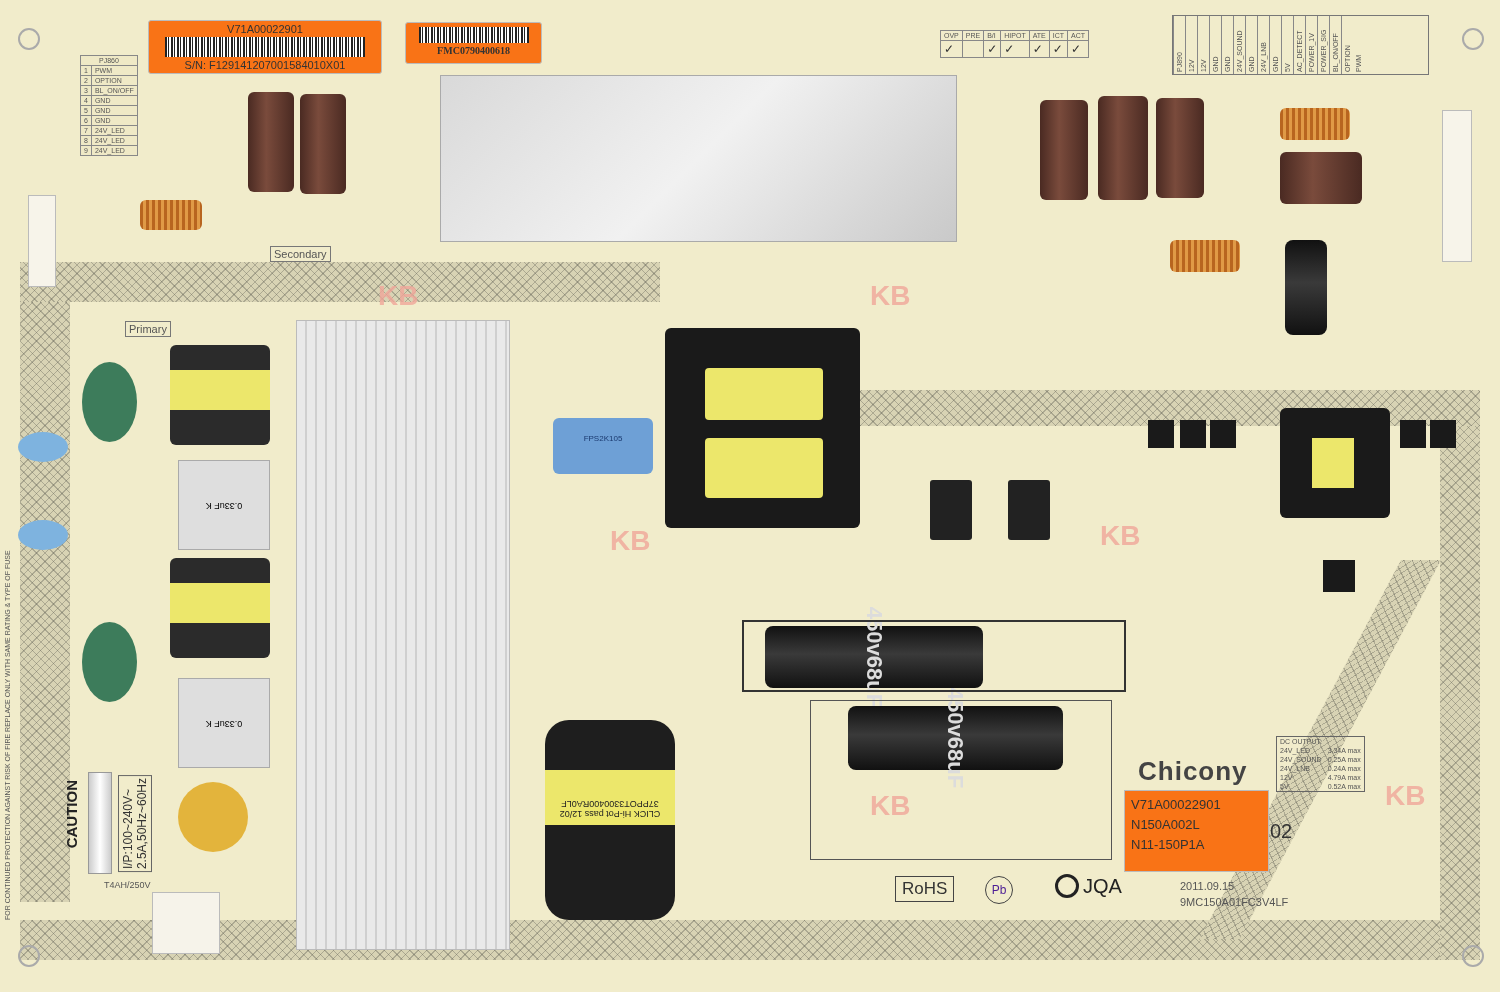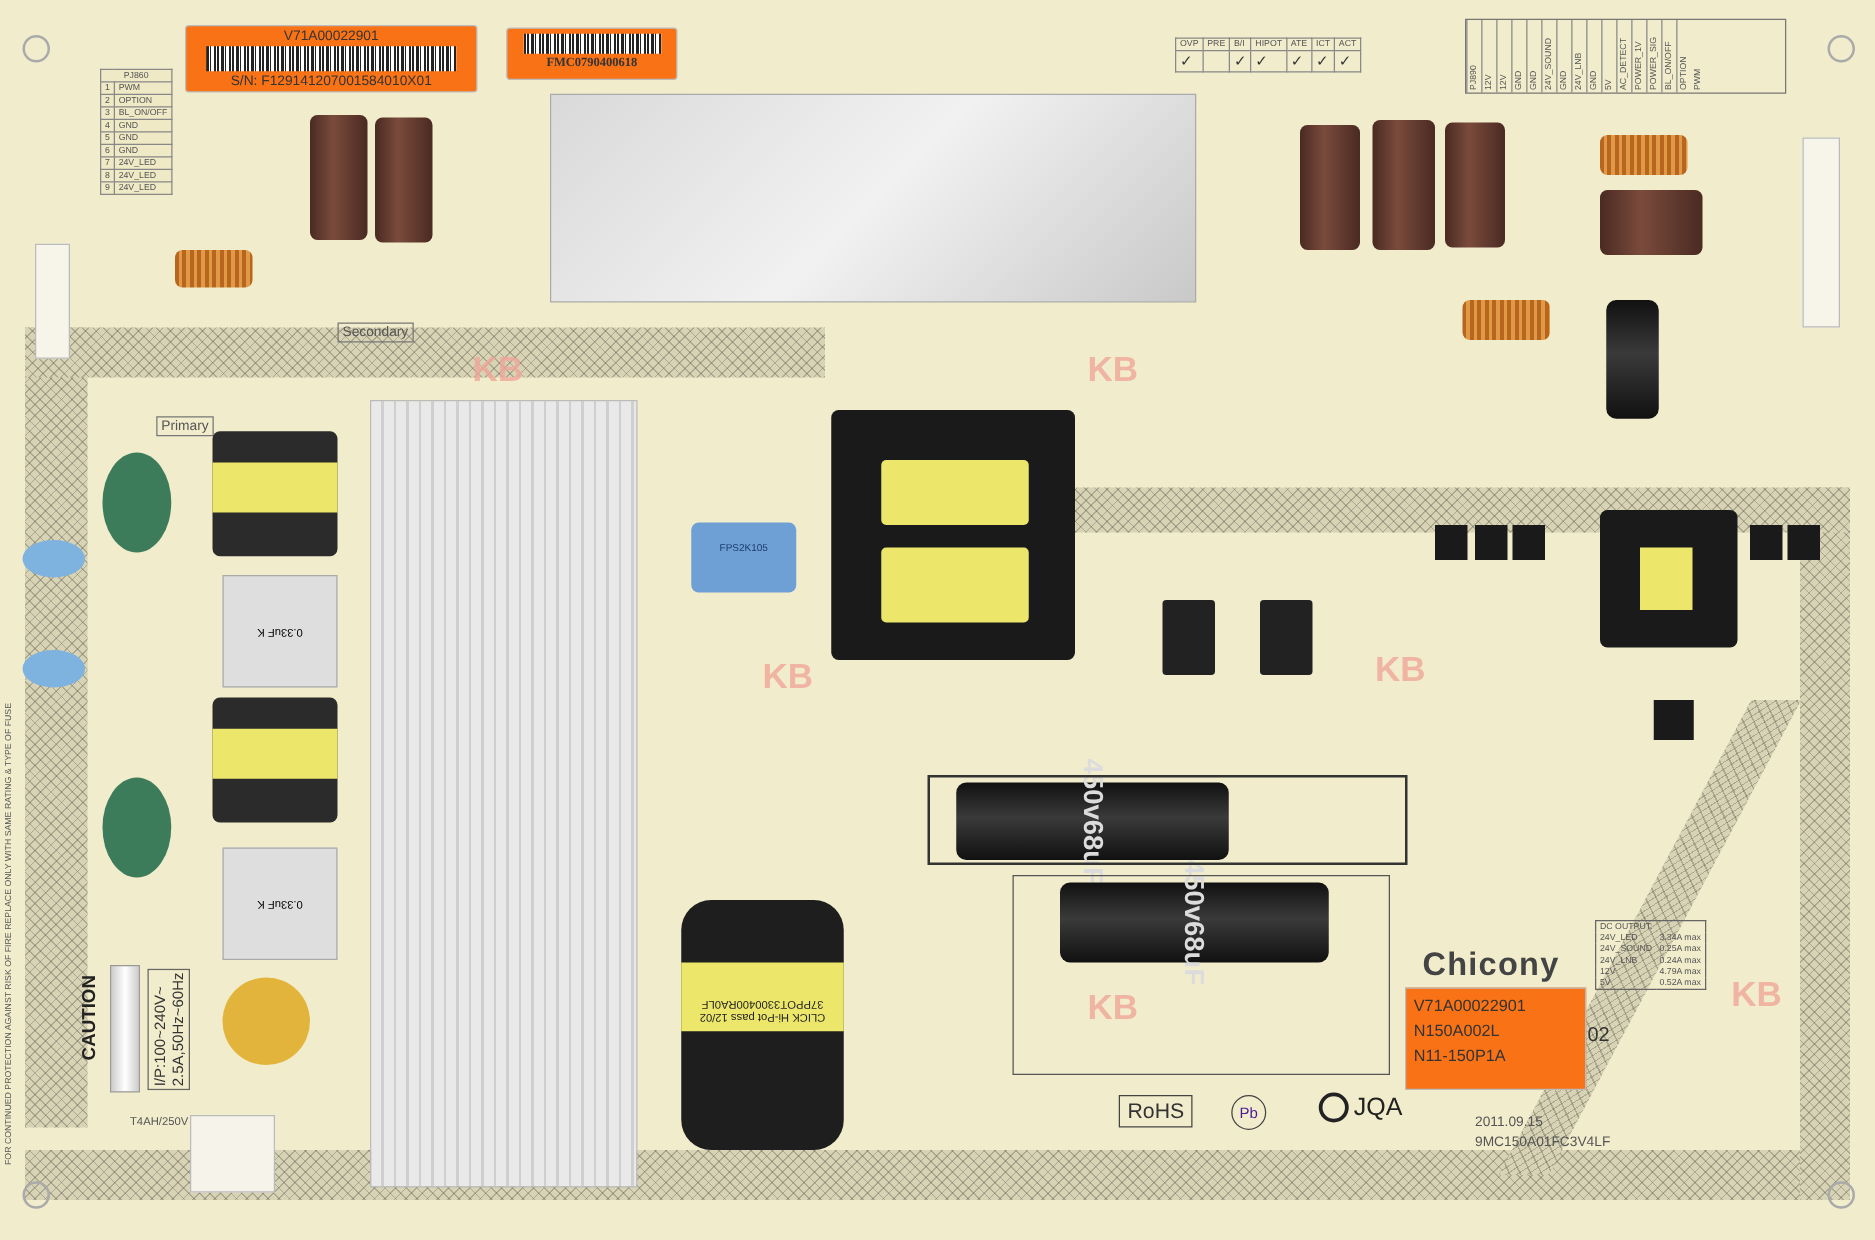--- a/index.html
+++ b/index.html
@@ -11,21 +11,21 @@
     .hatch { background-color: #d8d3b4; background-image: repeating-linear-gradient(45deg, rgba(90,90,80,0.35) 0 1px, transparent 1px 6px), repeating-linear-gradient(-45deg, rgba(90,90,80,0.35) 0 1px, transparent 1px 6px); }
     .cap-brown { background: linear-gradient(90deg, #4a2a22, #7a4b3c 40%, #4a2a22); border-radius: 6px; }
     .cap-black { background: linear-gradient(180deg, #111, #3a3a3a 45%, #111); border-radius: 8px; color: #dcdcdc; font-size: 22px; font-weight: bold; display: flex; align-items: center; justify-content: center; }
     .heatsink { background: repeating-linear-gradient(90deg, #e9e9e9 0 8px, #cfcfcf 8px 10px); border: 1px solid #bbb; }
     .shield { background: linear-gradient(135deg, #d9d9d9, #f1f1f1 50%, #c9c9c9); border: 1px solid #aaa; }
     .xfmr { background: #1a1a1a; border-radius: 6px; }
     .yellow-tape { background: #ece76b; }
     .coil { background: repeating-linear-gradient(90deg, #b8651f 0 3px, #e09a46 3px 6px); border-radius: 6px; }
     .table { border: 1px solid #777; font-size: 7px; color: #555; }
     .table td { border: 1px solid #888; padding: 1px 3px; }
-    .silk { color: #555; font-size: 9px; margin-top: 12px; }
+    .silk { color: #555; font-size: 9px; }
     .kb { color: #f0a79a; font-size: 28px; font-weight: bold; opacity: .8; }
     .vtext { writing-mode: vertical-rl; transform: rotate(180deg); }
   </style>
 </head>
 <body>
 
 <div class="board">
 
   <div class="abs hatch" style="left:20px;top:262px;width:50px;height:640px;"></div>
   <div class="abs hatch" style="left:20px;top:262px;width:640px;height:40px;"></div>
@@ -163,21 +163,21 @@
 
   <div class="abs xfmr" style="left:665px;top:328px;width:195px;height:200px;">
     <div class="yellow-tape" style="position:absolute;left:40px;top:40px;width:118px;height:52px;border-radius:4px;"></div>
     <div class="yellow-tape" style="position:absolute;left:40px;top:110px;width:118px;height:60px;border-radius:4px;"></div>
   </div>
 
   <div class="abs xfmr" style="left:1280px;top:408px;width:110px;height:110px;">
     <div class="yellow-tape" style="position:absolute;left:32px;top:30px;width:42px;height:50px;"></div>
   </div>
 
-  <div class="abs" style="left:553px;top:418px;width:84px;height:56px;background:#6ea0d6;border-radius:6px;">
+  <div class="abs" style="left:553px;top:418px;width:100px;height:56px;background:#6ea0d6;border-radius:6px;">
     <div style="font-size:8px;color:#1b3a70;text-align:center;margin-top:16px;">FPS2K105</div>
   </div>
 
   <div class="abs" style="left:170px;top:345px;width:100px;height:100px;background:#2b2b2b;border-radius:6px;">
     <div class="yellow-tape" style="margin:25px 0;height:40px;"></div>
   </div>
   <div class="abs" style="left:170px;top:558px;width:100px;height:100px;background:#2b2b2b;border-radius:6px;">
     <div class="yellow-tape" style="margin:25px 0;height:40px;"></div>
   </div>
 
@@ -234,21 +234,21 @@
   <div class="abs" style="left:1430px;top:420px;width:26px;height:28px;background:#1a1a1a;"></div>
   <div class="abs" style="left:1323px;top:560px;width:32px;height:32px;background:#1a1a1a;"></div>
 
   <div class="abs" style="left:1138px;top:756px;font-size:26px;color:#444;letter-spacing:1px;font-weight:bold;">Chicony</div>
 
   <div class="abs label" style="left:1124px;top:790px;width:145px;height:82px;font-size:13px;padding:4px 6px;box-sizing:border-box;line-height:20px;">
     <div>V71A00022901</div>
     <div>N150A002L</div>
     <div>N11-150P1A</div>
   </div>
-  <div class="abs" style="left:1270px;top:820px;font-size:16px;color:#333;text-align:right;">02</div>
+  <div class="abs" style="left:1270px;top:820px;font-size:20px;color:#333;text-align:right;">02</div>
 
   <table class="abs table" style="left:1276px;top:736px;border-collapse:collapse;border:1px solid #666;font-size:7px;">
     <tbody>
         <tr>
           <td colspan="2" style="border:none;">DC OUTPUT:</td>
         </tr>
     <tr>
           <td style="border:none;">24V_LED</td>
           <td style="border:none;">3.34A max</td>
         </tr>

